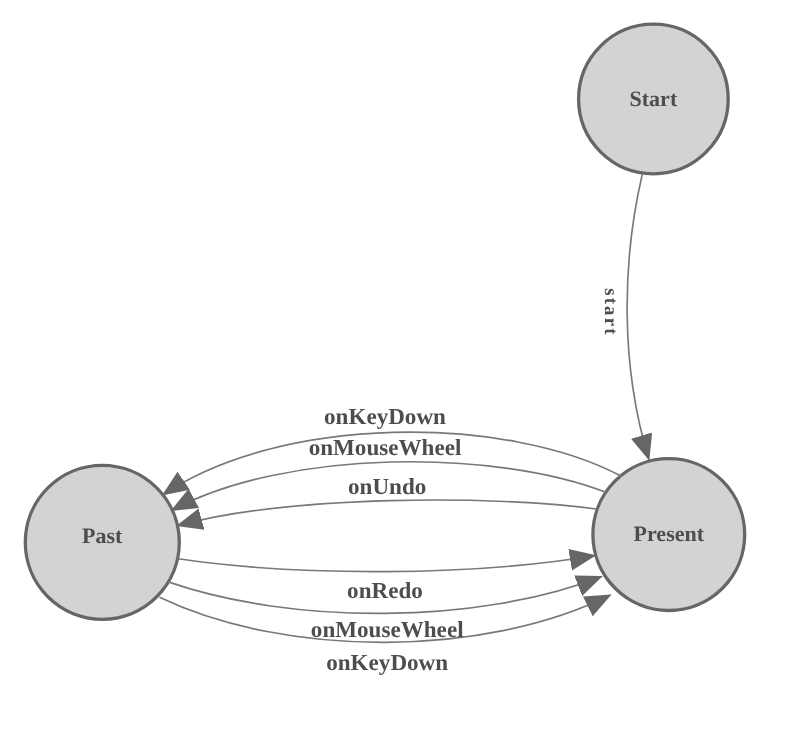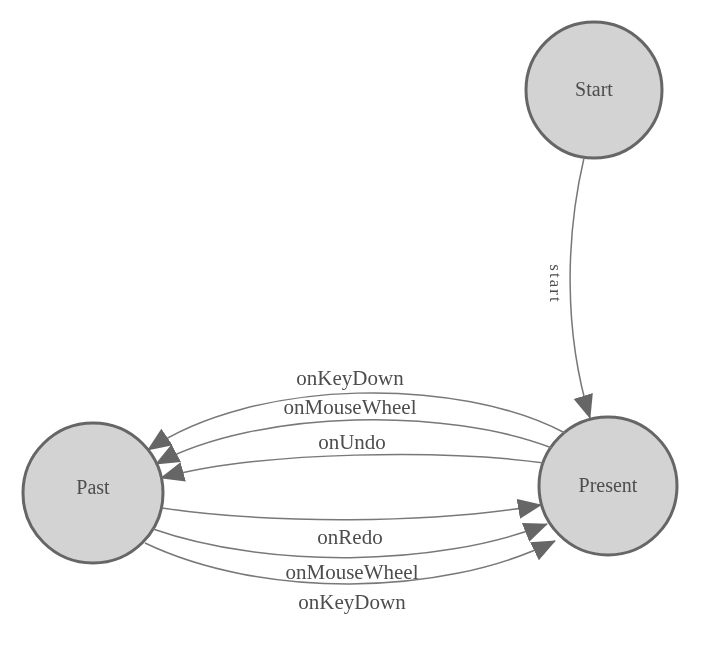--- a/index.html
+++ b/index.html
@@ -7,20 +7,21 @@
     padding: 0;
     background: #ffffff;
     width: 721px;
     height: 670px;
     overflow: hidden;
   }
   .stage {
     position: relative;
     width: 721px;
     height: 670px;
+    font-weight: bold;
   }
   svg { display: block; }
   .node-circle {
     stroke: #666666;
     stroke-width: 3;
     cursor: move;
   }
   .edge-path {
     fill: none;
     stroke-width: 1.5;

